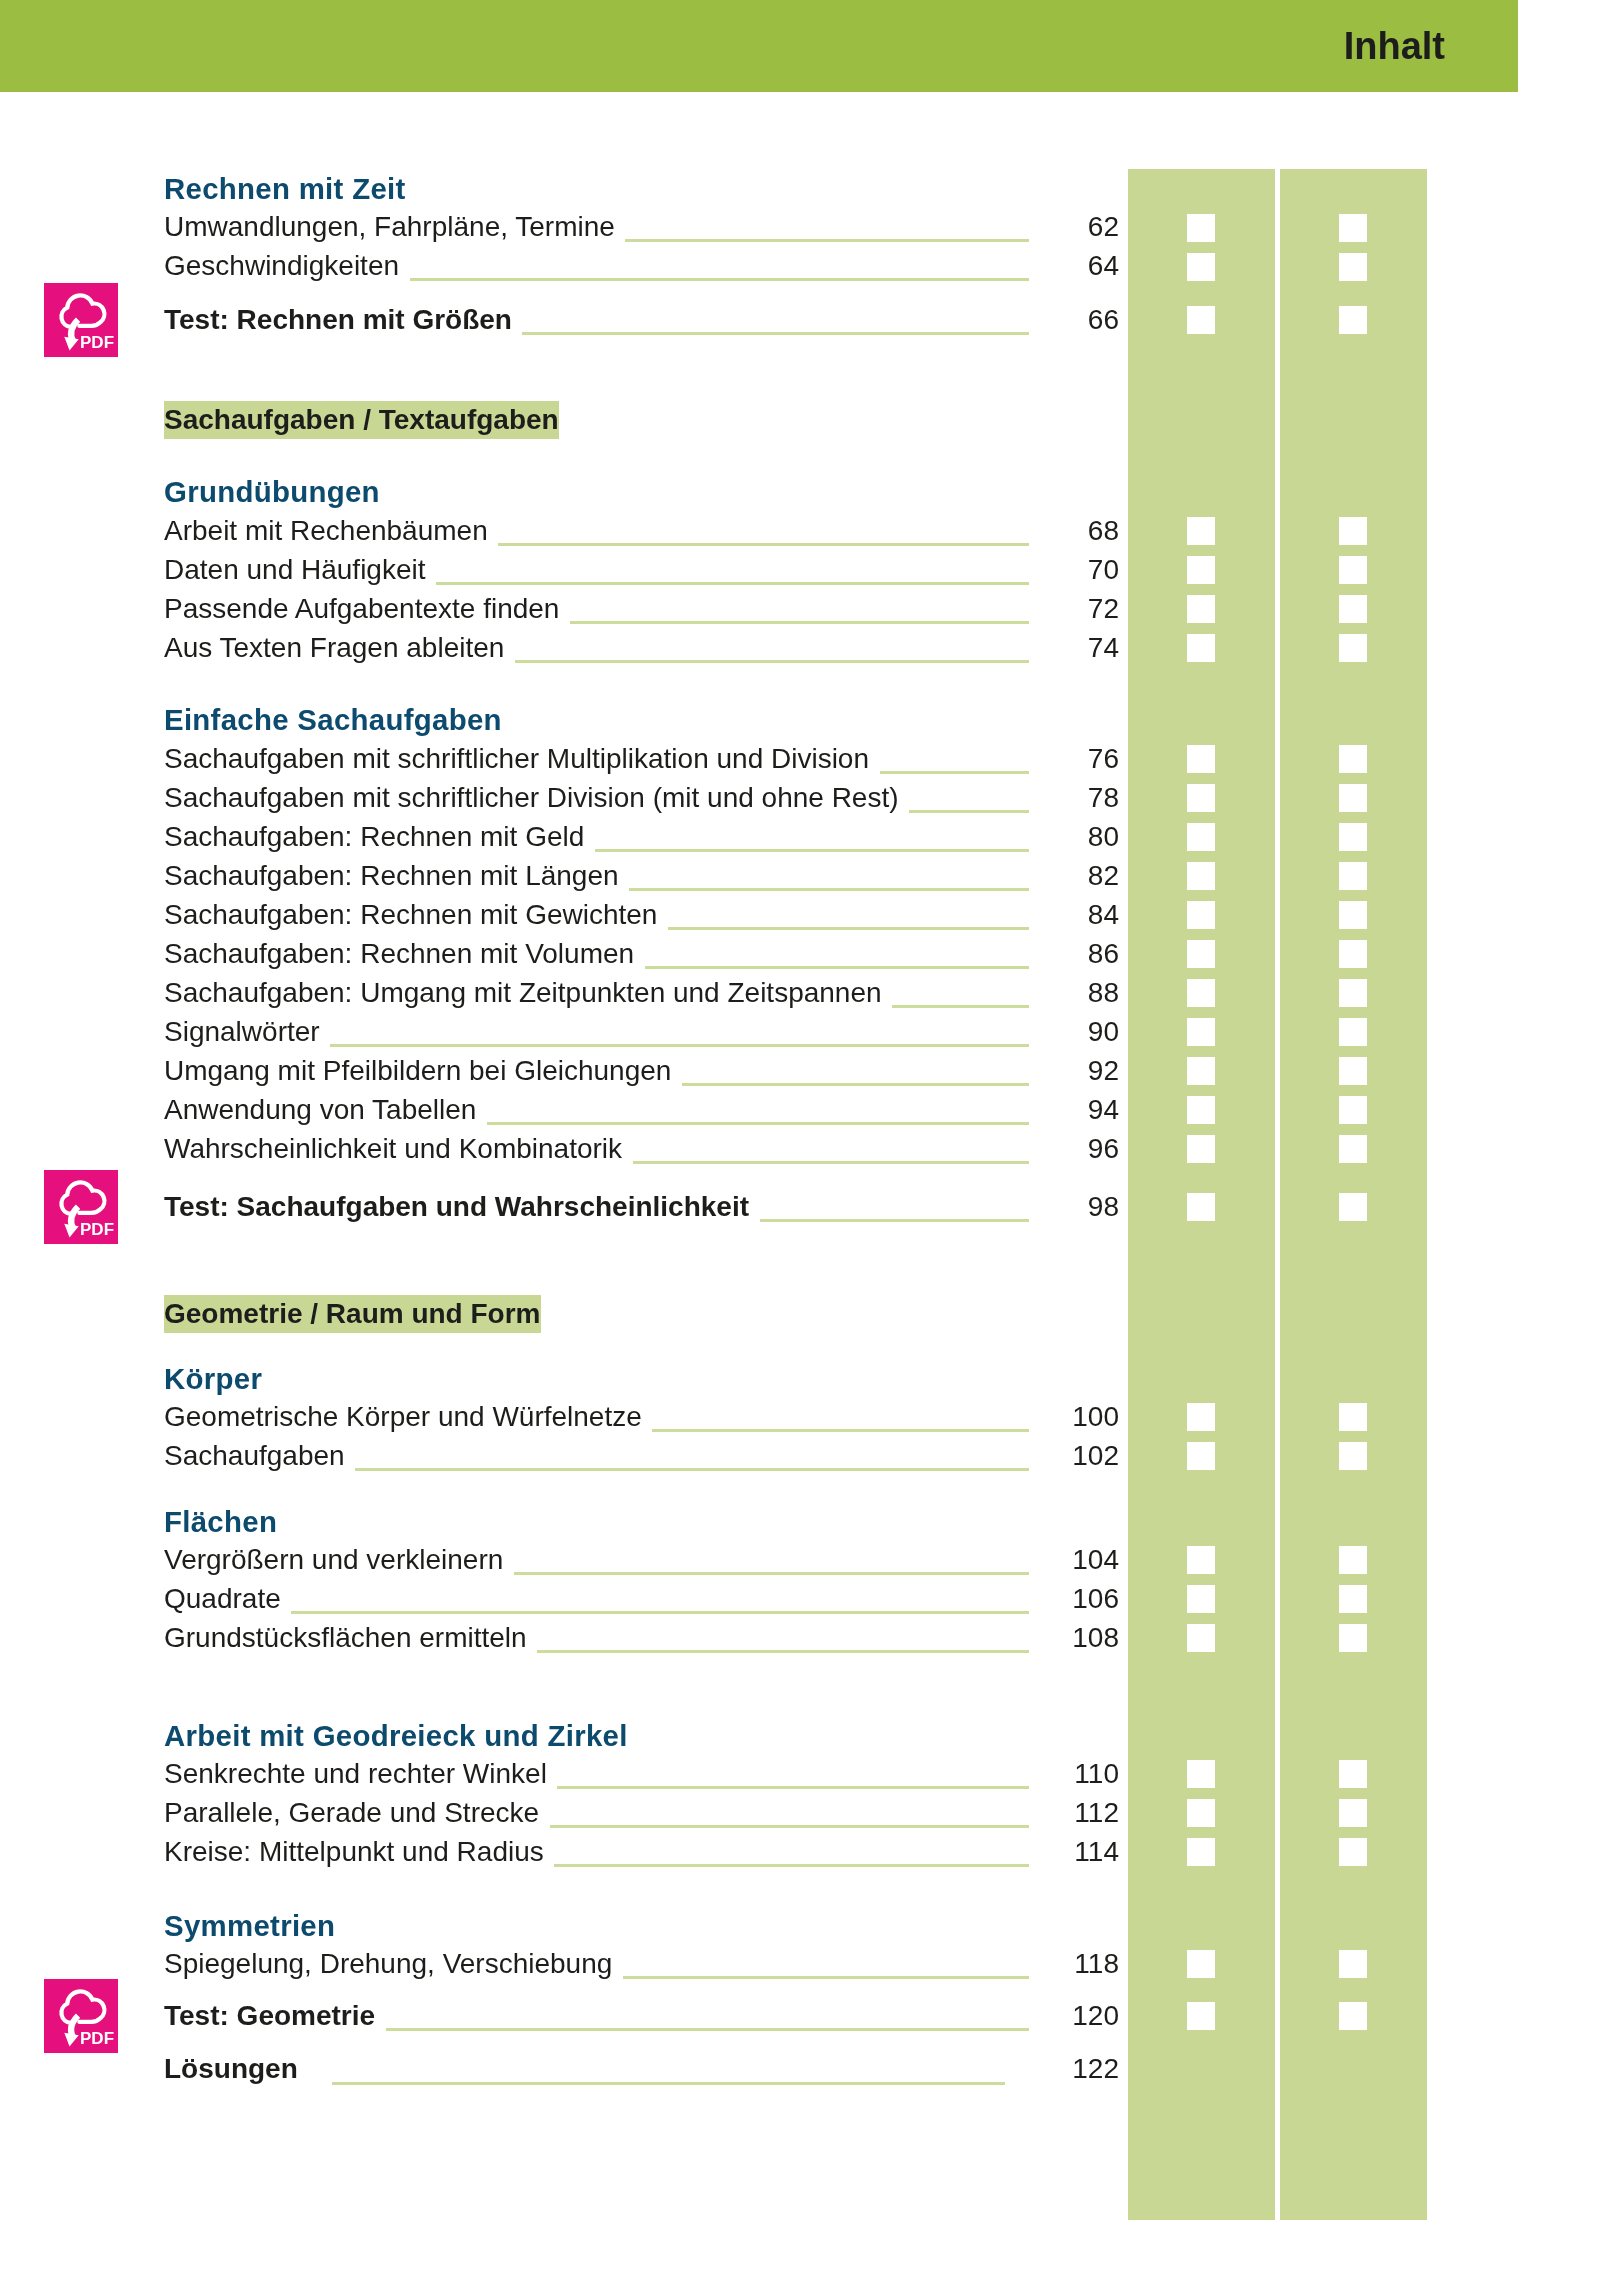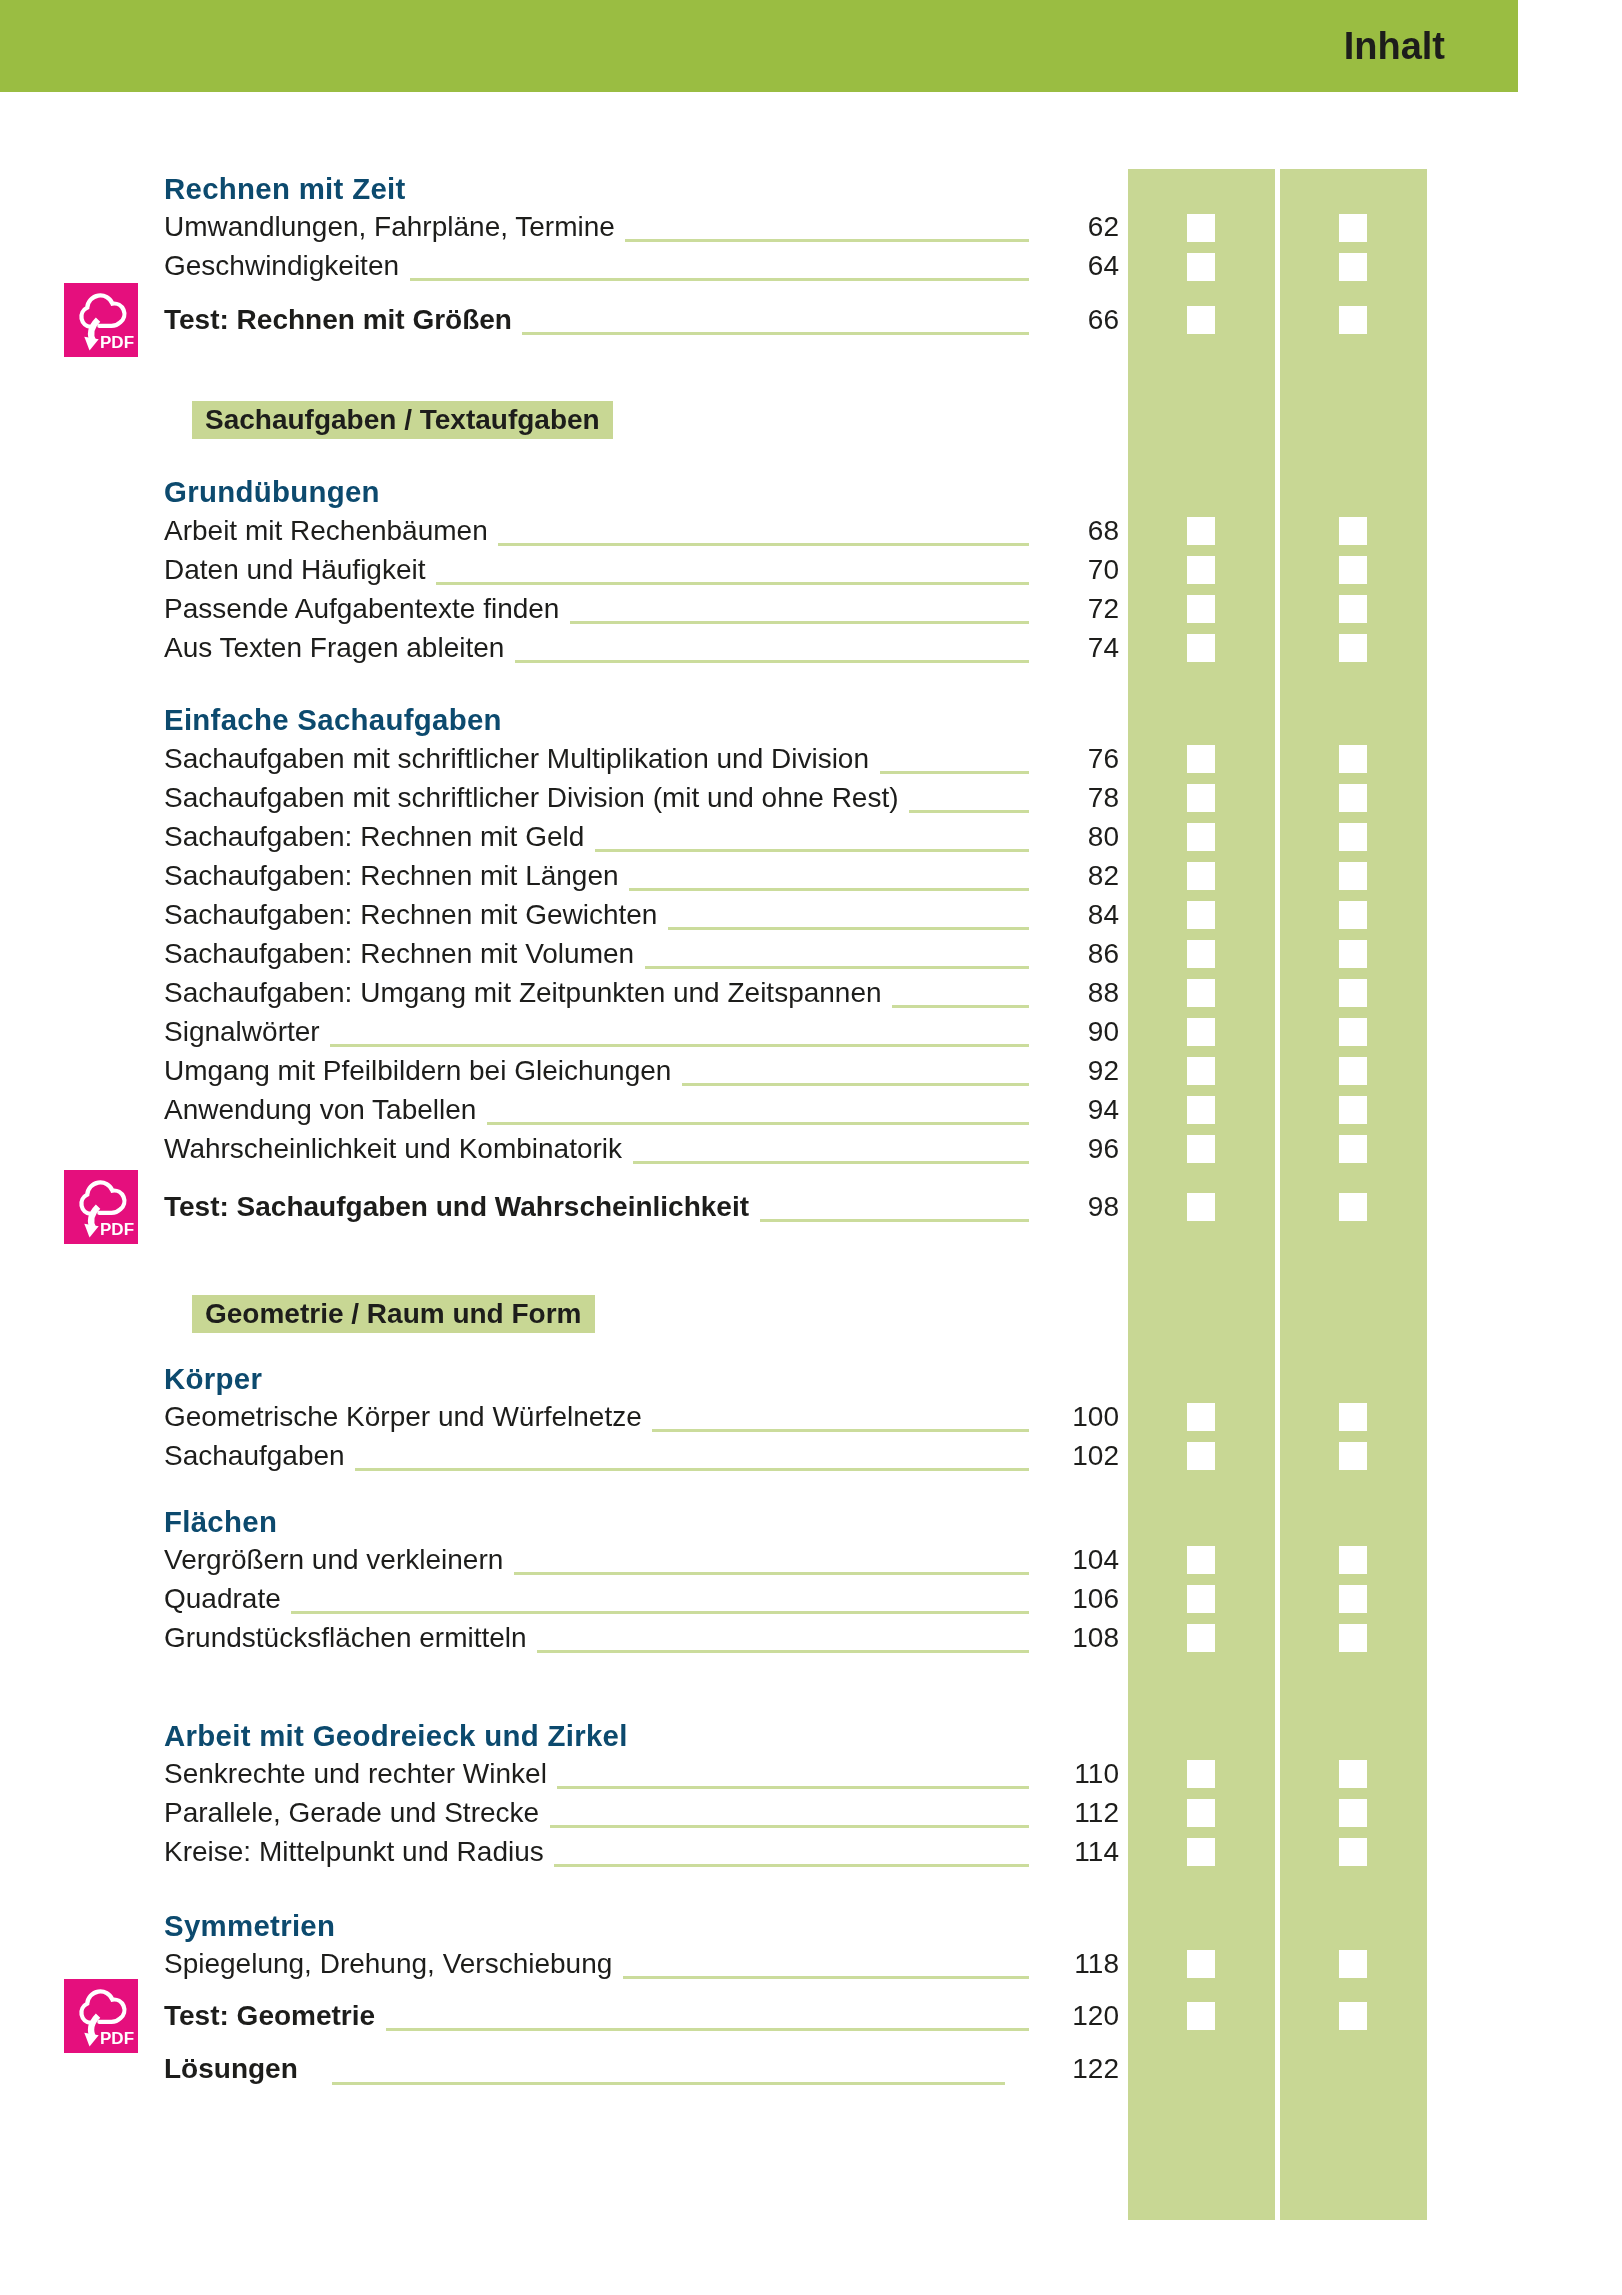--- a/index.html
+++ b/index.html
@@ -13,35 +13,35 @@
   .corner-block{position:absolute;left:1533px;top:0;width:90px;height:94px;background:#c8d794;}
   
   .cb-col{position:absolute;top:169px;height:2051px;width:147px;background:#c8d794;}
   .cb-col-1{left:1128px;}
   .cb-col-2{left:1280px;}
   
   .toc{position:absolute;left:0;top:169px;width:1623px;}
   .heading{margin-left:164px;height:39px;line-height:39px;font-size:29.4px;font-weight:700;
         color:#0c4a6e;letter-spacing:0.3px;}
   .boxwrap{margin-left:164px;height:38px;}
-  .secbox{display:inline-block;height:38px;line-height:38px;padding:0 13px;background:#c8d794;
-        color:#1d1d1b;font-size:28px;font-weight:700;margin-left:28px;}
+  .secbox{display:inline-block;height:38px;line-height:38px;padding:0 0;background:#c8d794;
+        color:#1d1d1b;font-size:28px;font-weight:700;}
   .row{position:relative;height:39px;display:flex;align-items:flex-end;
         padding-left:164px;padding-right:504px;}
   .row .label{font-size:28px;color:#1d1d1b;line-height:1;padding-bottom:5.9px;white-space:nowrap;}
   .row.bold .label{font-weight:700;}
   .row .leader{flex:1;min-width:26px;height:0;border-bottom:3.3px solid #cbdc9c;
         margin:0 18.3px 4.6px 10.5px;}
   .row .num{width:72px;text-align:right;font-size:28px;color:#1d1d1b;line-height:1;
         padding-bottom:5.9px;}
   .cb{position:absolute;width:28px;height:28px;background:#ffffff;top:50%;
         transform:translateY(-50%);}
   .cb1{left:1187px;}
   .cb2{left:1339px;}
-  .pdficon{position:absolute;left:64px;top:50%;transform:translateY(-50%);
+  .pdficon{position:absolute;left:44px;top:50%;transform:translateY(-50%);
         width:74px;height:74px;border-radius:10px;}
   .pdficon svg{display:block;}
 </style>
 </head>
 <body>
 
 <div class="page">
   <header class="topbar">
     <span class="title">Inhalt</span>
   </header>

